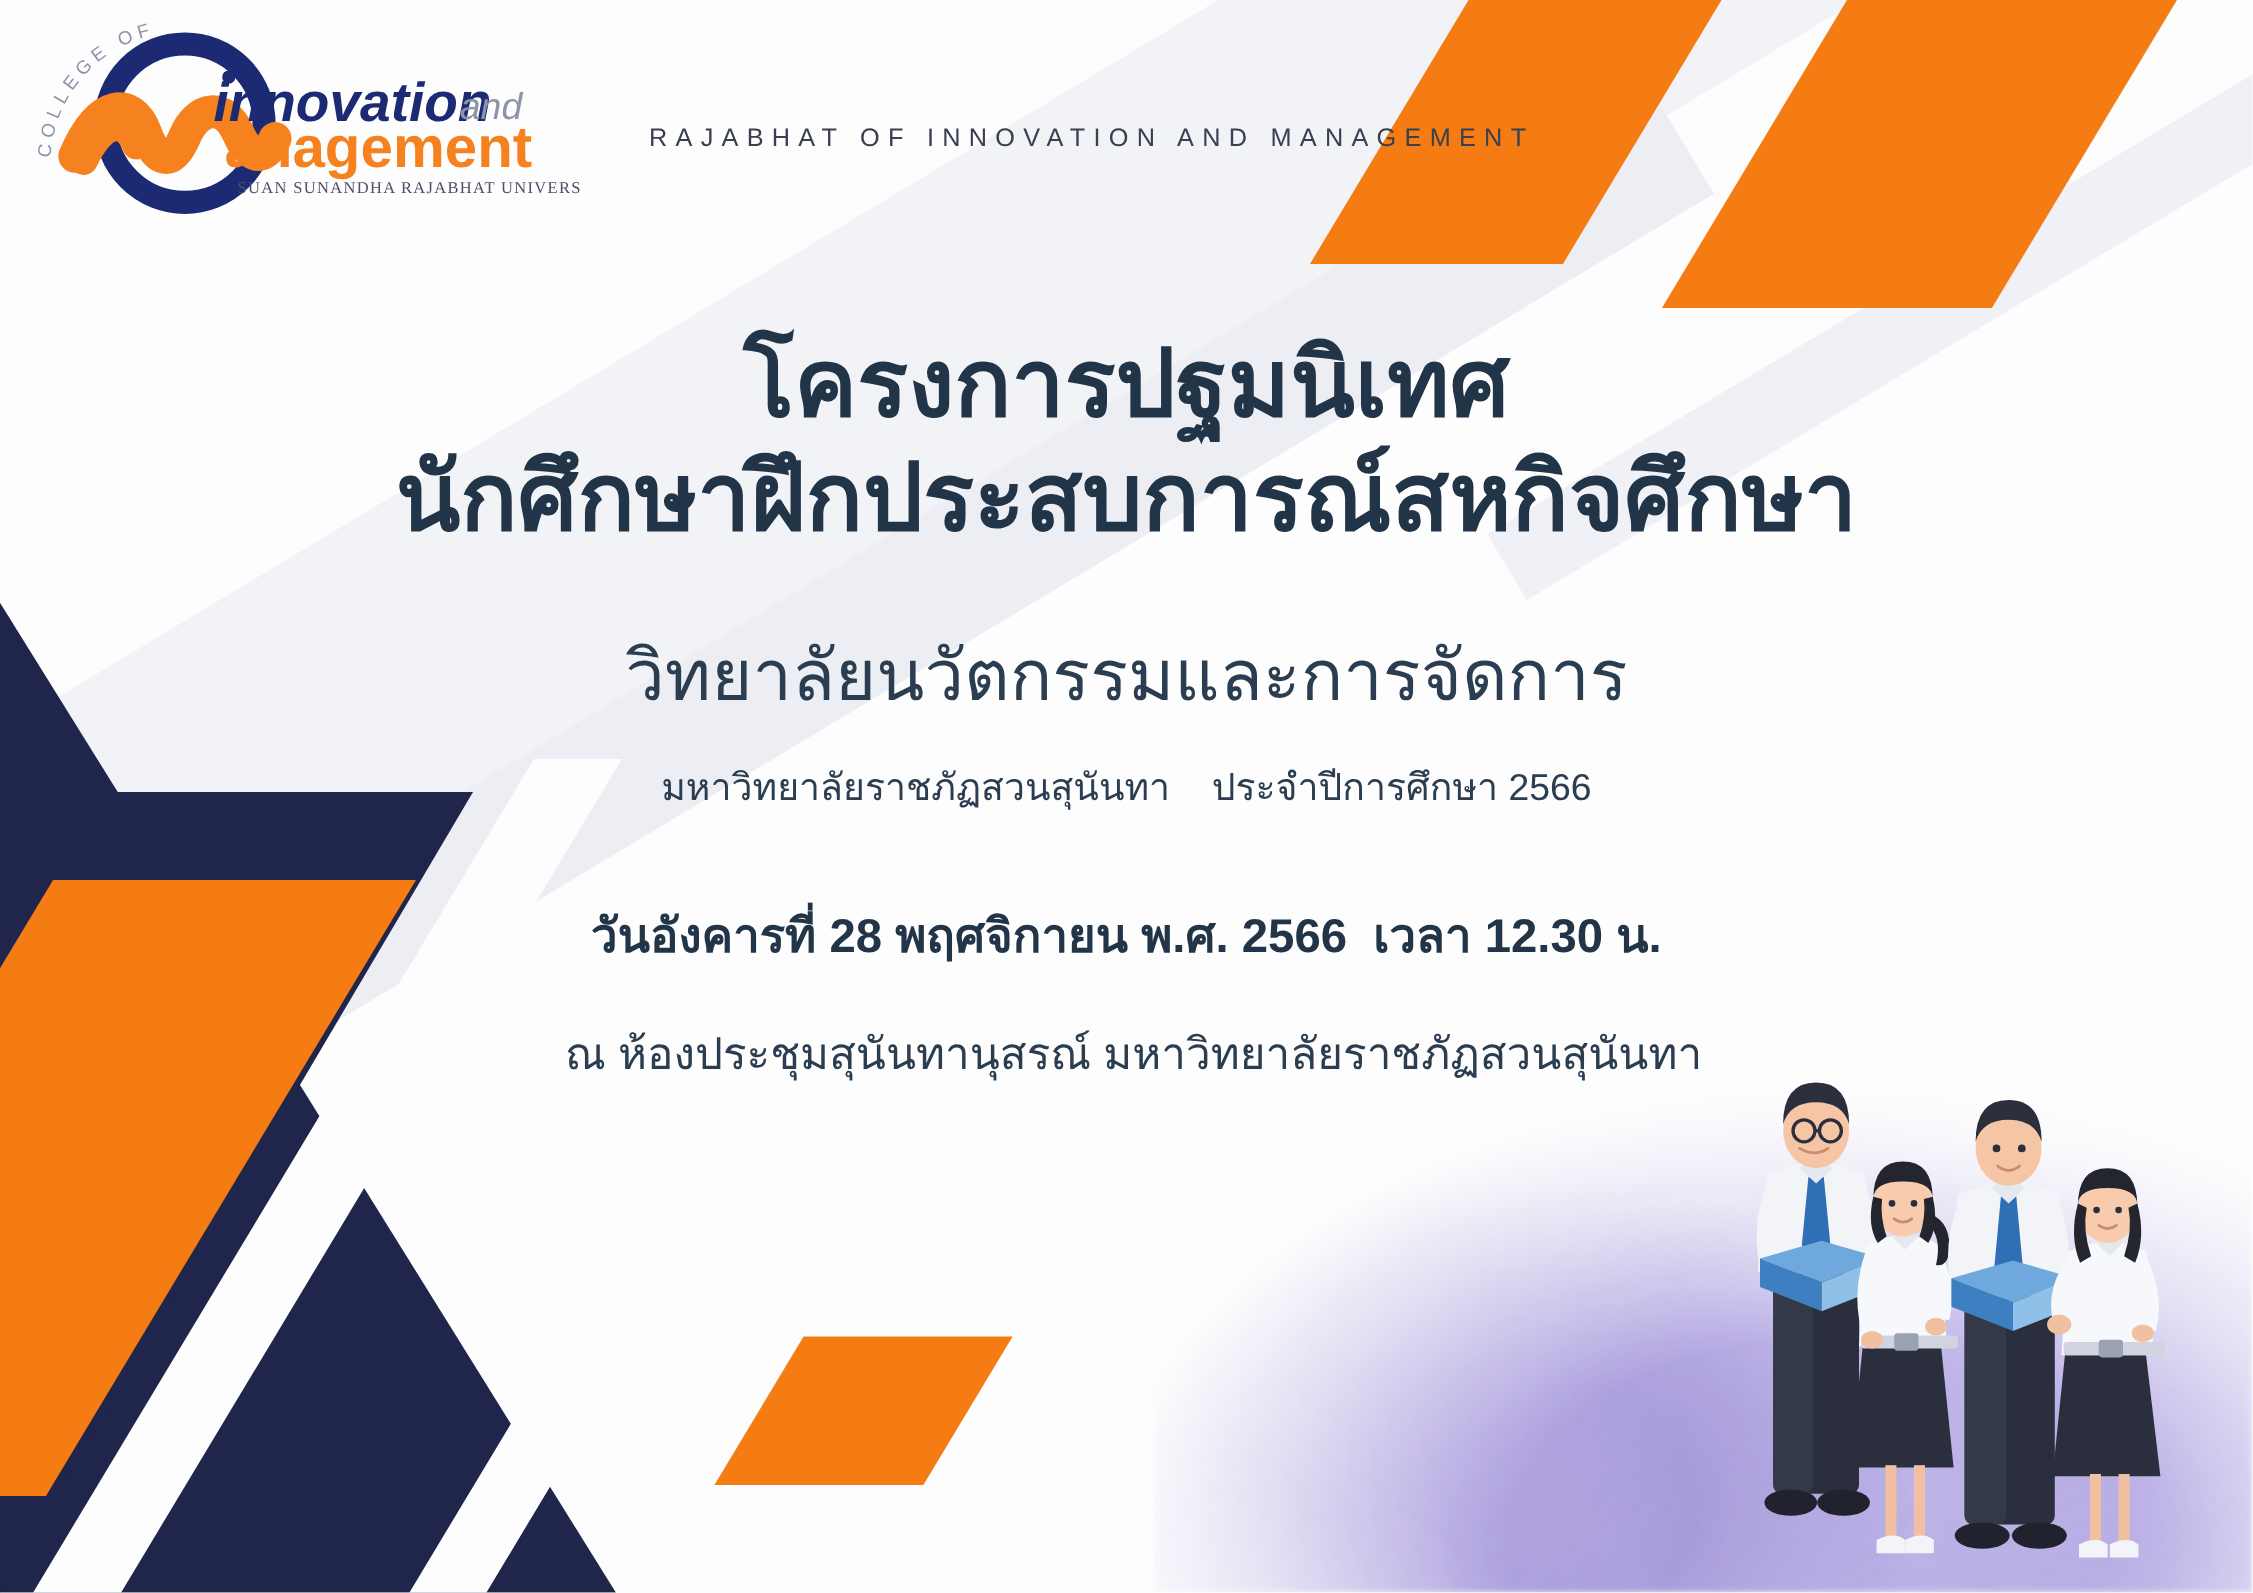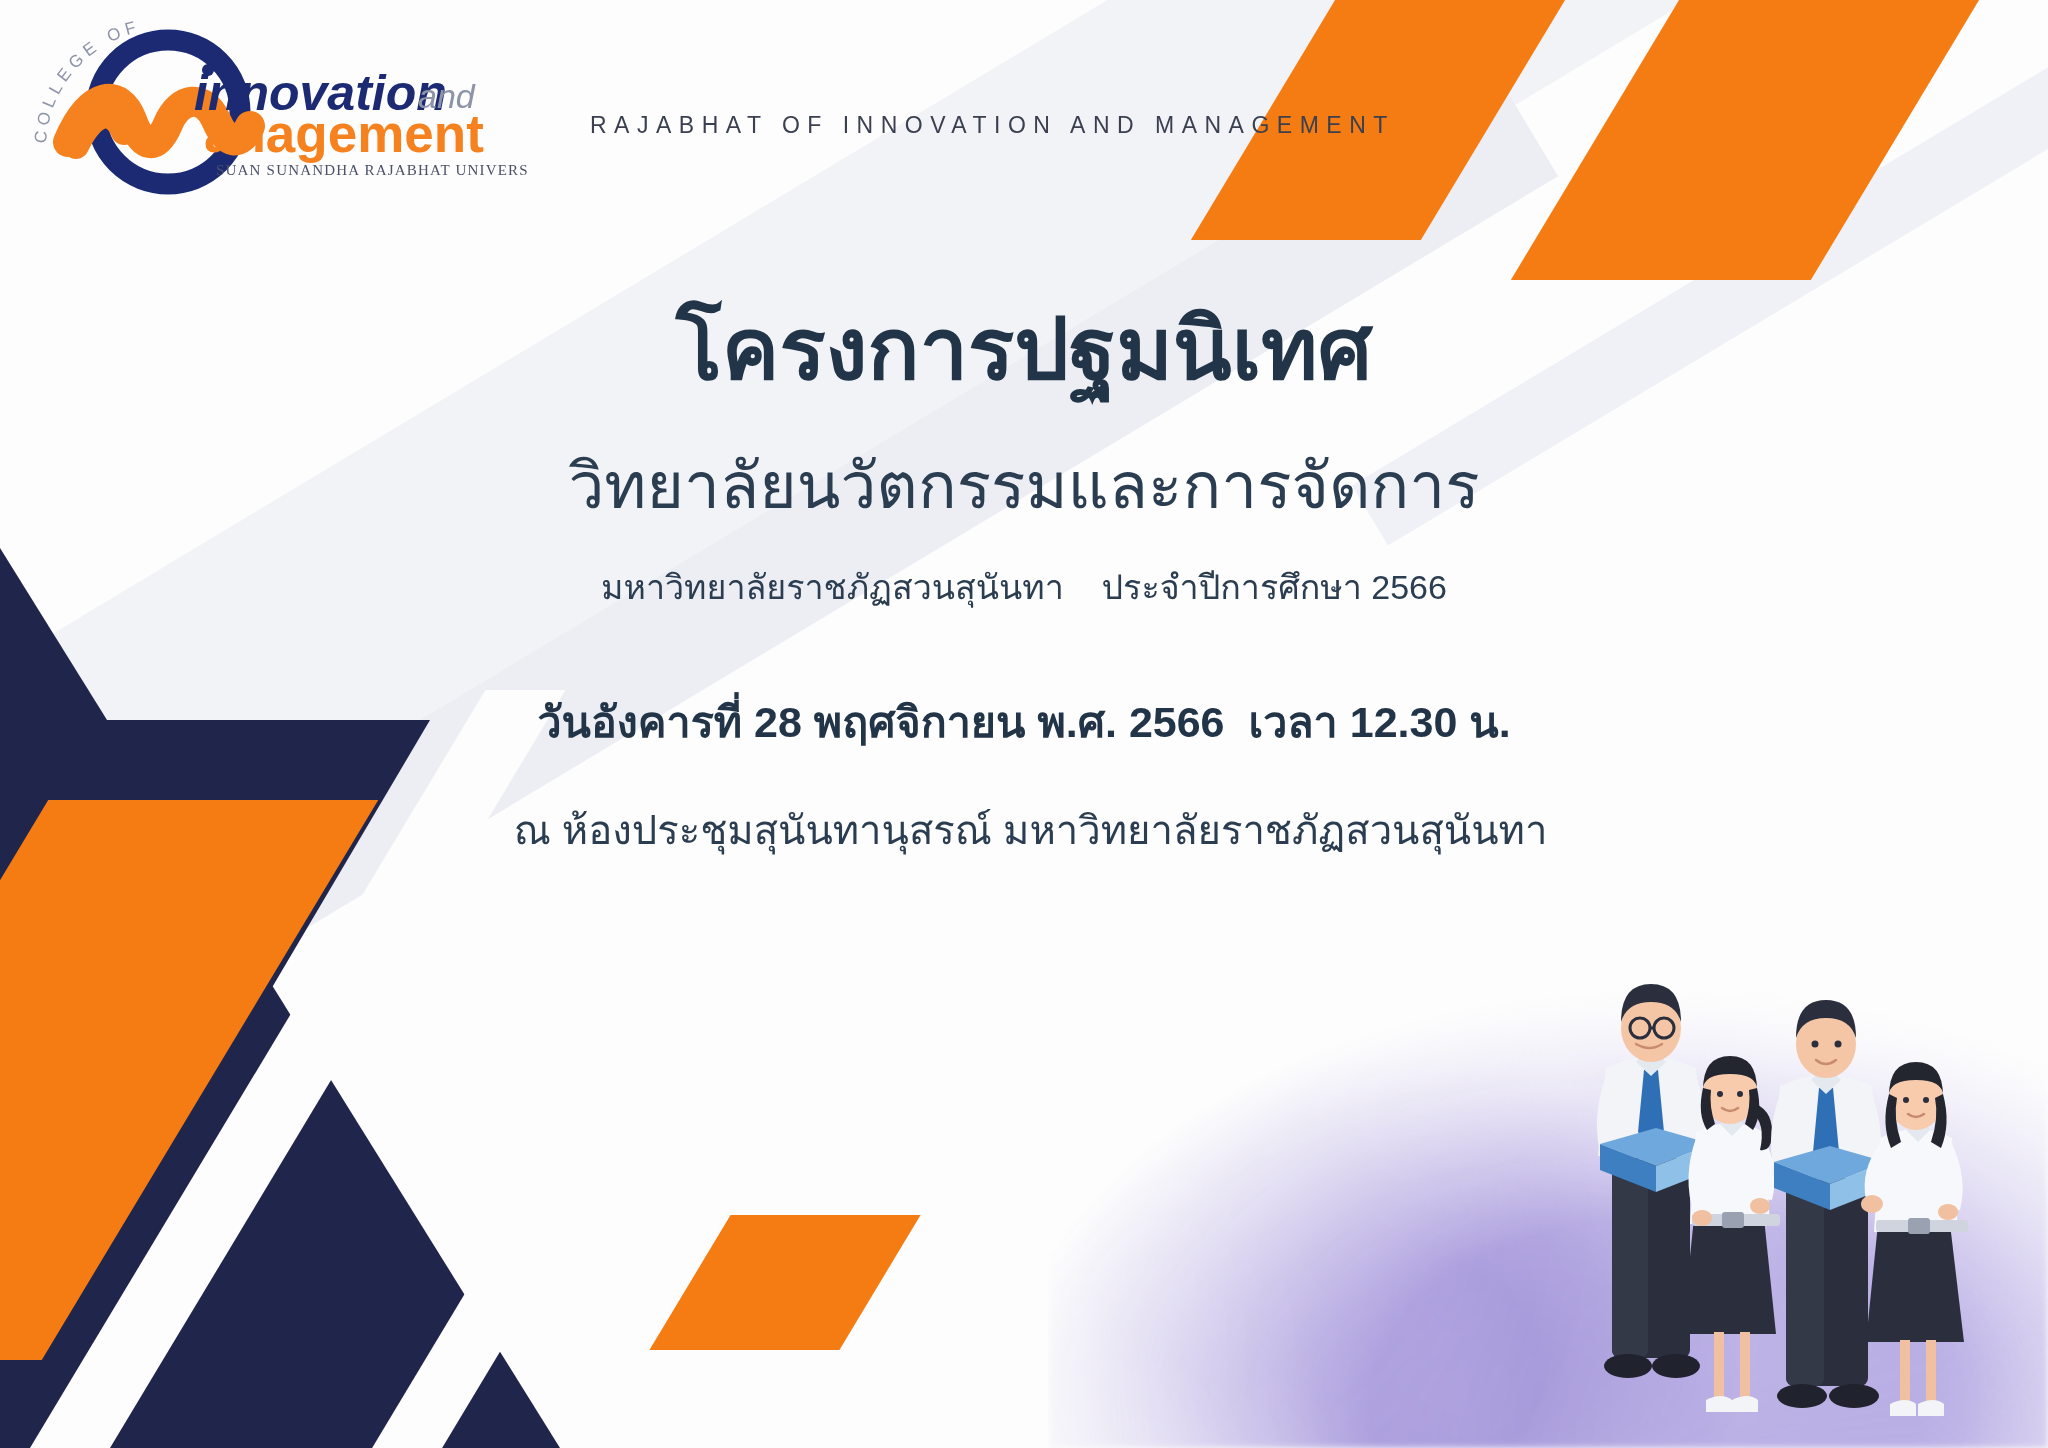--- a/index.html
+++ b/index.html
@@ -142,21 +142,21 @@
     line-height:1.14;
   }
   .title1 { font-size:86px; letter-spacing:0px; }
   .title2 { font-size:86px; letter-spacing:0px; margin-top:6px; }
 
   .subtitle {
     font-family:Liberation Sans, sans-serif;
     font-weight:400;
     font-size:64px;
     color:#2b3d50;
-    margin-top:52px;
+    margin-top:76px;
     line-height:1.15;
     text-align:center;
   }
   .univ-line {
     font-family:"Liberation Sans", sans-serif;
     font-weight:400;
     font-size:34px;
     color:#2b3d50;
     margin-top:36px;
     white-space:pre;
@@ -227,20 +227,21 @@
       <circle cx="180" cy="58" r="6" fill="#1b2a73"></circle>
 
       <text x="188" y="163" font-family="Liberation Serif, serif" font-size="15" letter-spacing="1.2" fill="#4a5168">SUAN  SUNANDHA  RAJABHAT  UNIVERSITY</text>
     </svg>
   </div>
 
   <div id="header-label">RAJABHAT OF INNOVATION AND MANAGEMENT</div>
 
   <div id="content">
     <div class="title1">โครงการปฐมนิเทศ</div>
+    <div class="title2">นักศึกษาฝึกประสบการณ์สหกิจศึกษา</div>
     <div class="subtitle">วิทยาลัยนวัตกรรมและการจัดการ</div>
     <div class="univ-line">มหาวิทยาลัยราชภัฏสวนสุนันทา    ประจำปีการศึกษา 2566</div>
     <div class="date-line">วันอังคารที่ 28 พฤศจิกายน พ.ศ. 2566  เวลา 12.30 น.</div>
     <div class="venue-line">ณ ห้องประชุมสุนันทานุสรณ์ มหาวิทยาลัยราชภัฏสวนสุนันทา</div>
   </div>
 
   <div id="students">
     <svg width="430" height="530" viewBox="0 0 430 530" xmlns="http://www.w3.org/2000/svg">
 
       <g>

